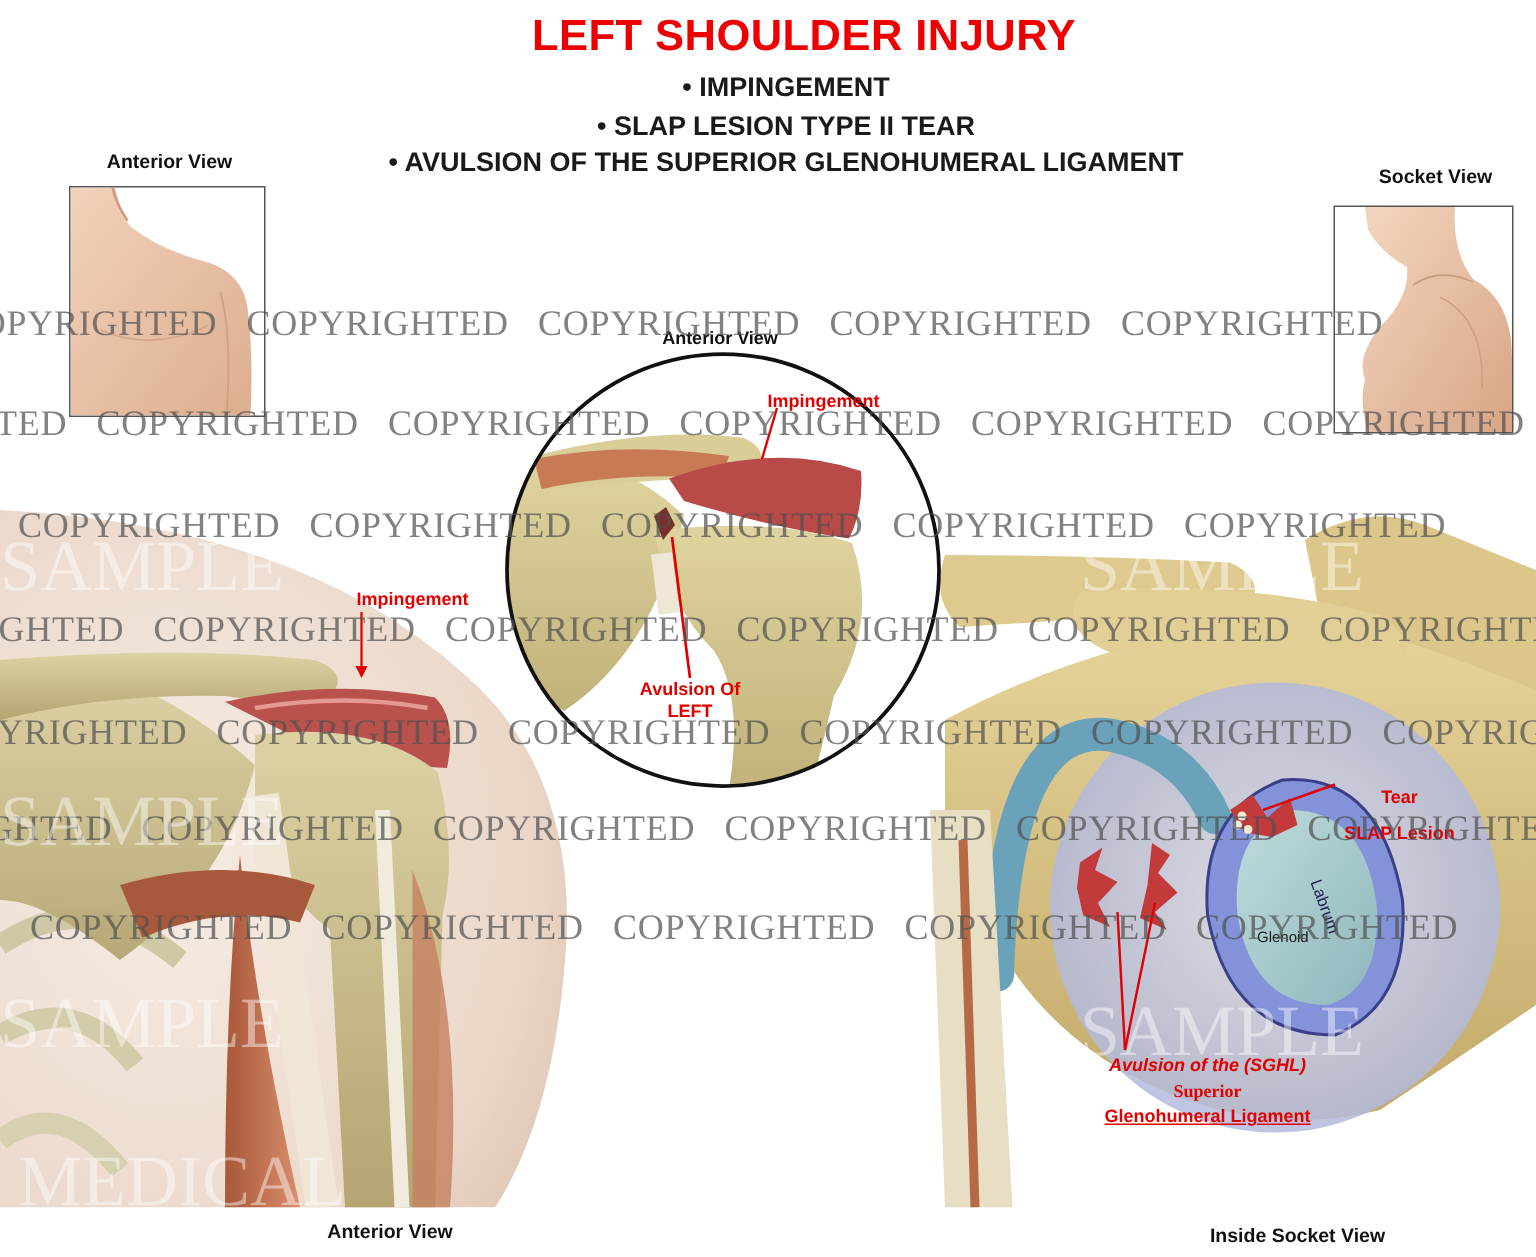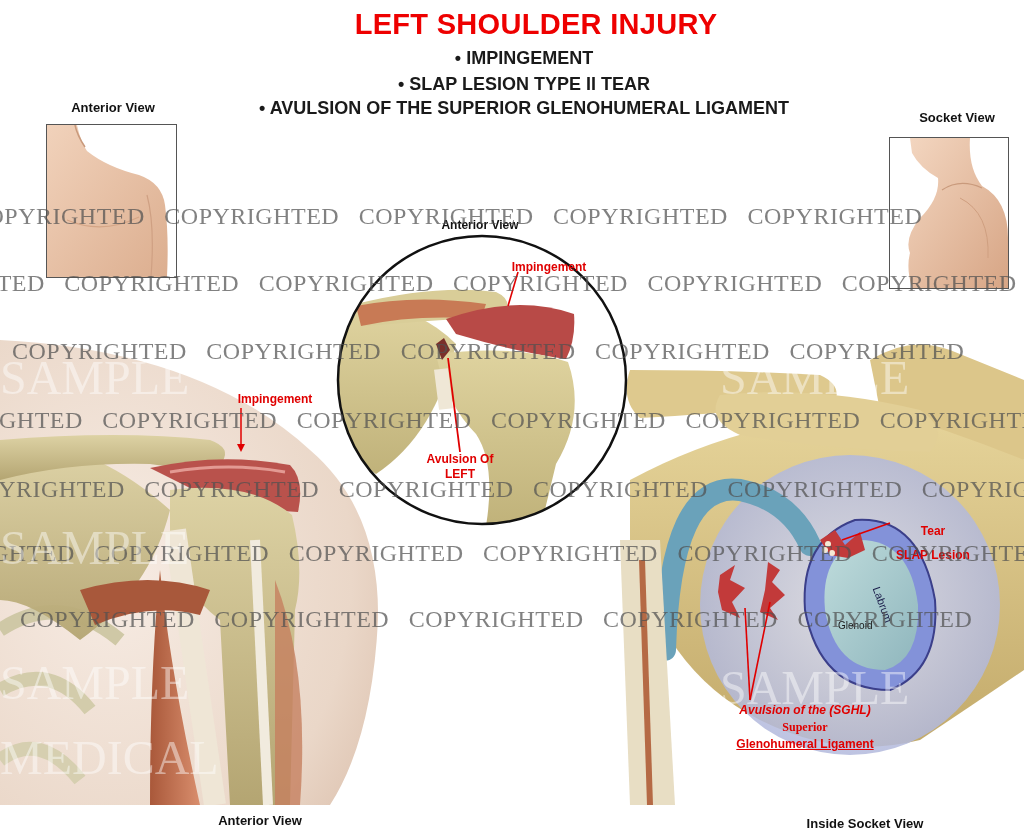--- a/index.html
+++ b/index.html
@@ -221,16 +221,16 @@
   </div>
   <div class="abs wm" style="left:-100px; top:540px;">
     <span>COPYRIGHTED</span>&nbsp;&nbsp;&nbsp;<span>COPYRIGHTED</span>&nbsp;&nbsp;&nbsp;<span>COPYRIGHTED</span>&nbsp;&nbsp;&nbsp;<span>COPYRIGHTED</span>&nbsp;&nbsp;&nbsp;<span>COPYRIGHTED</span>&nbsp;&nbsp;&nbsp;<span>COPYRIGHTED</span>
   </div>
   <div class="abs wm" style="left:20px; top:606px;">
     <span>COPYRIGHTED</span>&nbsp;&nbsp;&nbsp;<span>COPYRIGHTED</span>&nbsp;&nbsp;&nbsp;<span>COPYRIGHTED</span>&nbsp;&nbsp;&nbsp;<span>COPYRIGHTED</span>&nbsp;&nbsp;&nbsp;<span>COPYRIGHTED</span>
   </div>
   <div class="abs wm-sample" style="left:0px; top:350px;">SAMPLE</div>
   <div class="abs wm-sample" style="left:0px; top:520px;">SAMPLE</div>
   <div class="abs wm-sample" style="left:0px; top:655px;">SAMPLE</div>
-  <div class="abs wm-sample" style="left:0px; top:730px;">MEDICAL</div>
+  <div class="abs wm-sample" style="left:0px; top:760px;padding-left:12px;">MEDICAL</div>
   <div class="abs wm-sample" style="left:720px; top:350px;">SAMPLE</div>
   <div class="abs wm-sample" style="left:720px; top:660px;">SAMPLE</div>
 </div>
 
 </body></html>

